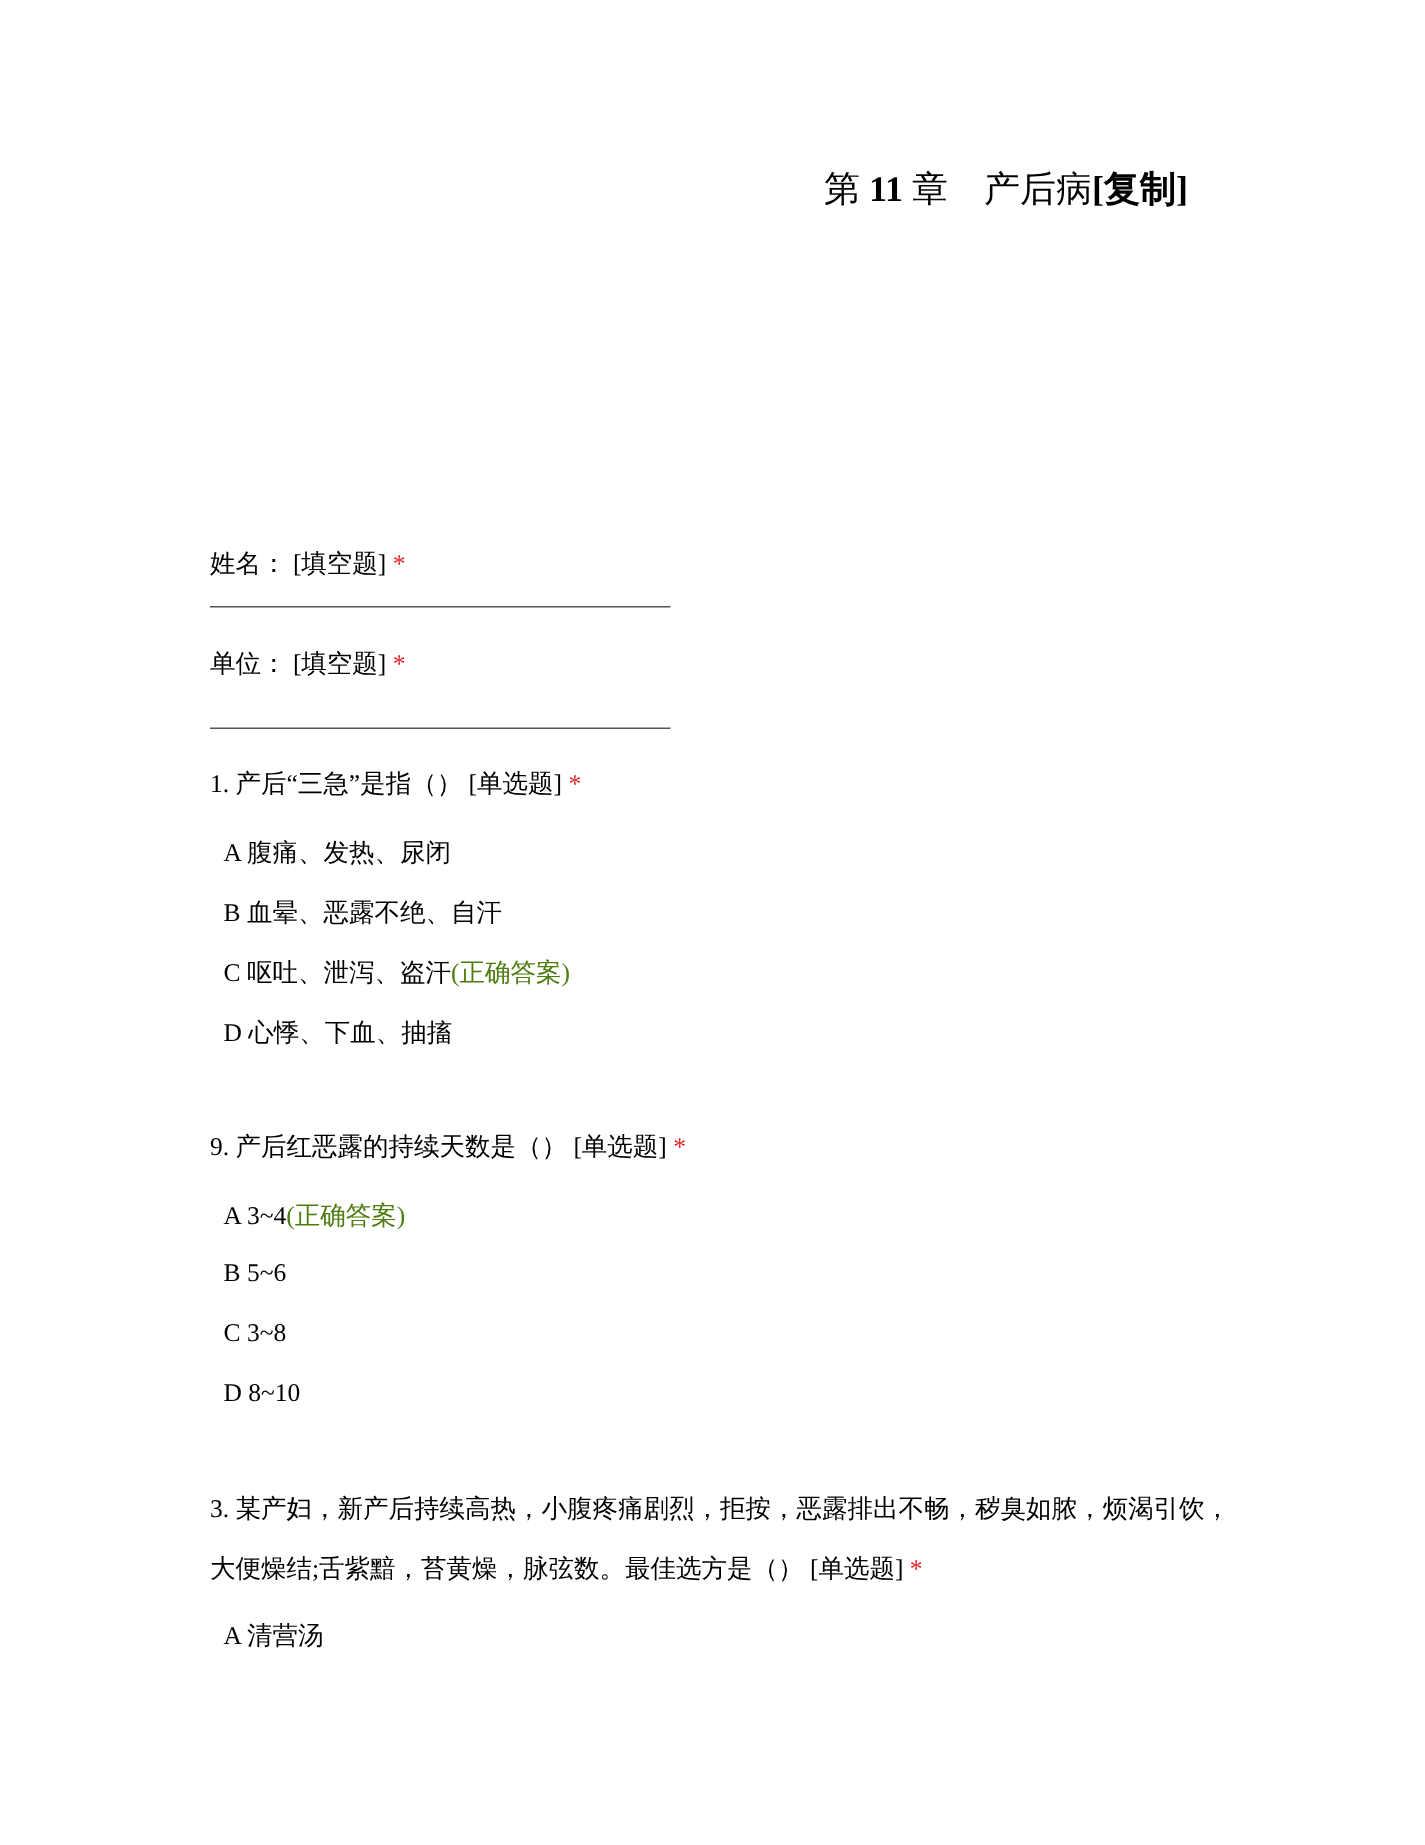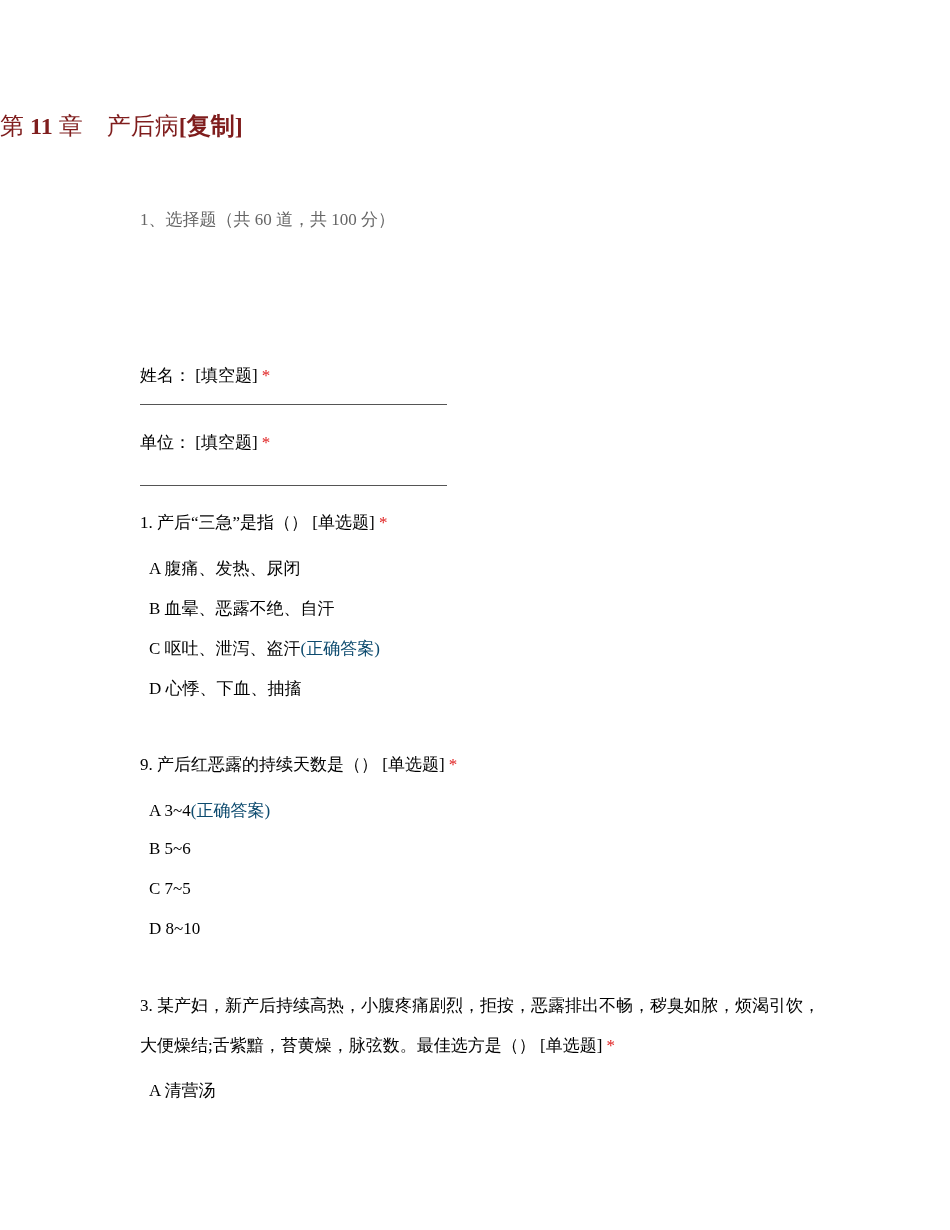--- a/index.html
+++ b/index.html
@@ -1,39 +1,38 @@
 <!DOCTYPE html>
 <html><head>
   <meta charset="utf-8">
   <style>
     html, body { margin: 0; padding: 0; background: #ffffff; }
     body { width: 950px; height: 1230px; position: relative; overflow: hidden;
       font-family: "Liberation Serif", "DejaVu Serif", serif; color: #000; }
     .abs { position: absolute; white-space: nowrap; }
-    .title { left: 0; width: 792px; top: 110px; text-align: left; font-size: 24px; color: #7f1d1d; }
+    .title { left: 0; width: 792px; top: 110px; text-align: right; font-size: 24px; color: #000000; }
     .title b { font-weight: bold; }
     .intro { left: 140px; font-size: 17px; color: #666; line-height: 25px; }
     .q { left: 140px; font-size: 17px; color: #000; }
     .req { color: #e02020; }
     .line { left: 140px; width: 307px; height: 0; border-top: 1px solid #555; }
     .opt { left: 149px; font-size: 17px; color: #000; }
-    .ans { color: #0c4a6e; }
+    .ans { color: #4d7c0f; }
     .q3 { left: 140px; width: 680px; white-space: normal; font-size: 17px; line-height: 40px; }
   </style>
 </head>
 <body>
 
 <div class="abs title">
   <span>第</span>
   <b>11</b>
   <span>章　产后病</span><b>[复制]</b>
 </div>
 
 <div class="abs intro" style="top:207px">
-  <div>1、选择题（共 60 道，共 100 分）</div>
 </div>
 
 <div class="abs q" style="top:364px">
   <span>姓名：</span>
   <span>[填空题]</span>
   <span class="req">*</span>
 </div>
 <div class="abs line" style="top:404px"></div>
 
 <div class="abs q" style="top:431px">
@@ -53,21 +52,21 @@
 <div class="abs opt" style="top:637px"><span>C 呕吐、泄泻、盗汗</span><span class="ans">(正确答案)</span></div>
 <div class="abs opt" style="top:677px"><span>D 心悸、下血、抽搐</span></div>
 
 <div class="abs q" style="top:753px">
   <span>9. 产后红恶露的持续天数是（）</span>
   <span>[单选题]</span>
   <span class="req">*</span>
 </div>
 <div class="abs opt" style="top:799px"><span>A 3~4</span><span class="ans">(正确答案)</span></div>
 <div class="abs opt" style="top:839px"><span>B 5~6</span></div>
-<div class="abs opt" style="top:879px"><span>C 7~5</span></div>
+<div class="abs opt" style="top:879px"><span>C 3~8</span></div>
 <div class="abs opt" style="top:919px"><span>D 8~10</span></div>
 
 <div class="abs q3" style="top:986px">
   <span>3. 某产妇，新产后持续高热，小腹疼痛剧烈，拒按，恶露排出不畅，秽臭如脓，烦渴引饮，大便燥结;舌紫黯，苔黄燥，脉弦数。最佳选方是（）</span>
   <span>[单选题]</span>
   <span class="req">*</span>
 </div>
 <div class="abs opt" style="top:1079px"><span>A 清营汤</span></div>
 
 </body></html>

